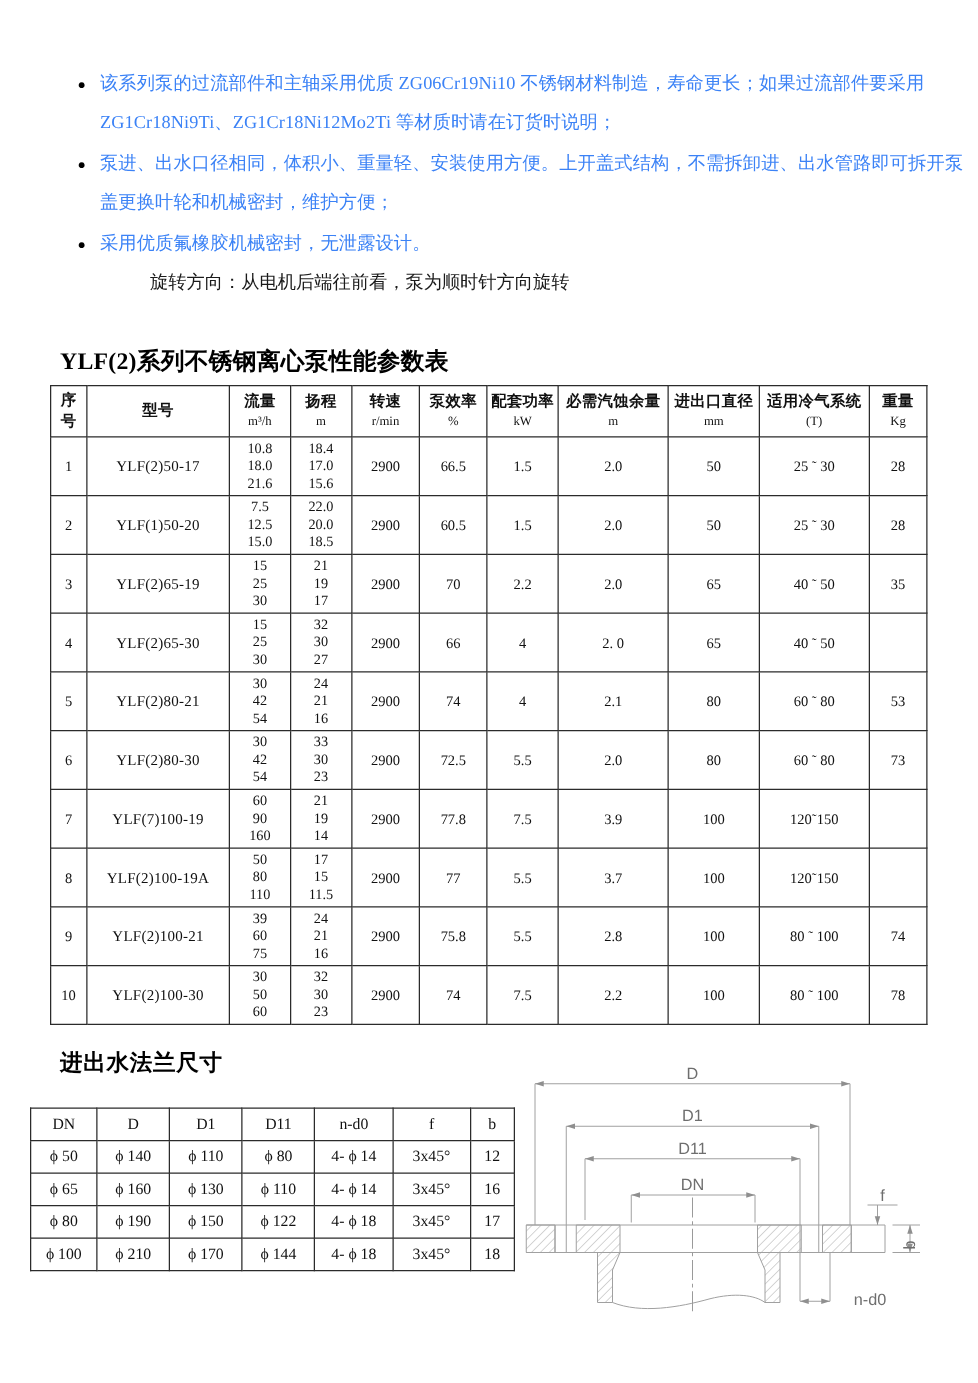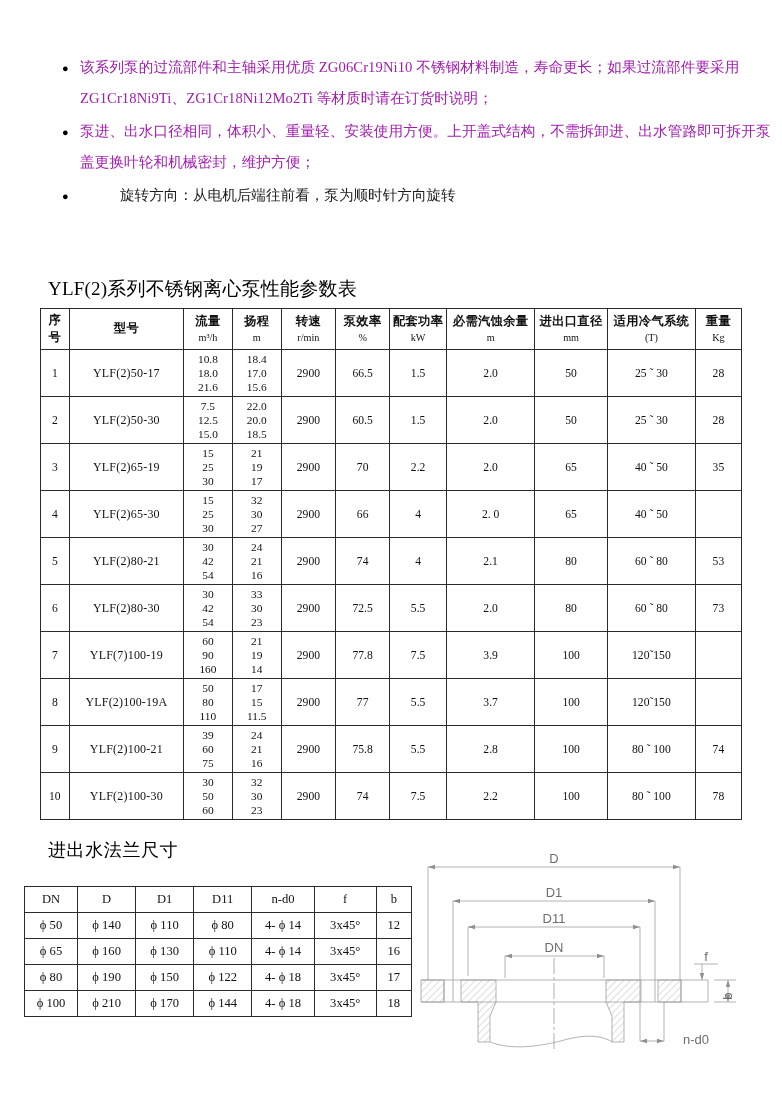--- a/index.html
+++ b/index.html
@@ -15,27 +15,27 @@
   
   .intro { position:absolute; left:62px; top:52px; width:712px; }
   .blt-row { display:flex; align-items:flex-start; margin-bottom:2px; }
   .blt-dot {
     flex:0 0 auto; width:18px; font-size:11px; line-height:30px;
     color:#000; text-align:left; padding-top:1px;
   }
   .blt-body { flex:1 1 auto; }
   .blt-line {
     font-size:14.6px; line-height:31px; letter-spacing:0.1px;
-    white-space:nowrap; color:#a21caf;
+    white-space:nowrap; color:#3b82f6;
   }
   .sub-note { padding-left:40px; font-size:14.6px; line-height:31px; white-space:nowrap; }
 
   
   .sec-title {
-    position:absolute; font-weight:normal; color:#000;
+    position:absolute; font-weight:bold; color:#000;
     font-family:"Liberation Serif","DejaVu Serif",serif;
     white-space:nowrap;
   }
   #perf-title { left:48px; top:276px; font-size:19px; letter-spacing:0.2px; }
   #flange-title { left:48px; top:838px; font-size:18px; letter-spacing:0.6px; }
 
   
   table { border-collapse:collapse; }
   #perf-table {
     position:absolute; left:40px; top:308px; width:702px;
@@ -101,20 +101,21 @@
     <span class="blt-dot">●</span>
     <div class="blt-body">
       <div class="blt-line">泵进、出水口径相同，体积小、重量轻、安装使用方便。上开盖式结构，不需拆卸进、出水管路即可拆开泵</div>
       <div class="blt-line">盖更换叶轮和机械密封，维护方便；</div>
     </div>
   </div>
 
   <div class="blt-row">
     <span class="blt-dot">●</span>
     <div class="blt-body">
+      <div class="blt-line">采用优质氟橡胶机械密封，无泄露设计。</div>
       <div class="sub-note">旋转方向：从电机后端往前看，泵为顺时针方向旋转</div>
     </div>
   </div>
 
 </div>
 
 <div class="sec-title" id="perf-title">YLF(2)系列不锈钢离心泵性能参数表</div>
 
 <table id="perf-table">
   <thead>
@@ -181,21 +182,21 @@
         <td class="c-rpm">2900</td>
         <td class="c-eff">66.5</td>
         <td class="c-pow">1.5</td>
         <td class="c-npsh">2.0</td>
         <td class="c-dia">50</td>
         <td class="c-cool">25 ˜ 30</td>
         <td class="c-wt">28</td>
       </tr>
       <tr>
         <td class="c-no">2</td>
-        <td class="c-model model-cell">YLF(2)50-30</td>
+        <td class="c-model model-cell">YLF(1)50-20</td>
         <td class="c-flow">
           <span class="stack">7.5</span>
           <span class="stack">12.5</span>
           <span class="stack">15.0</span>
         </td>
         <td class="c-head">
           <span class="stack">22.0</span>
           <span class="stack">20.0</span>
           <span class="stack">18.5</span>
         </td>

